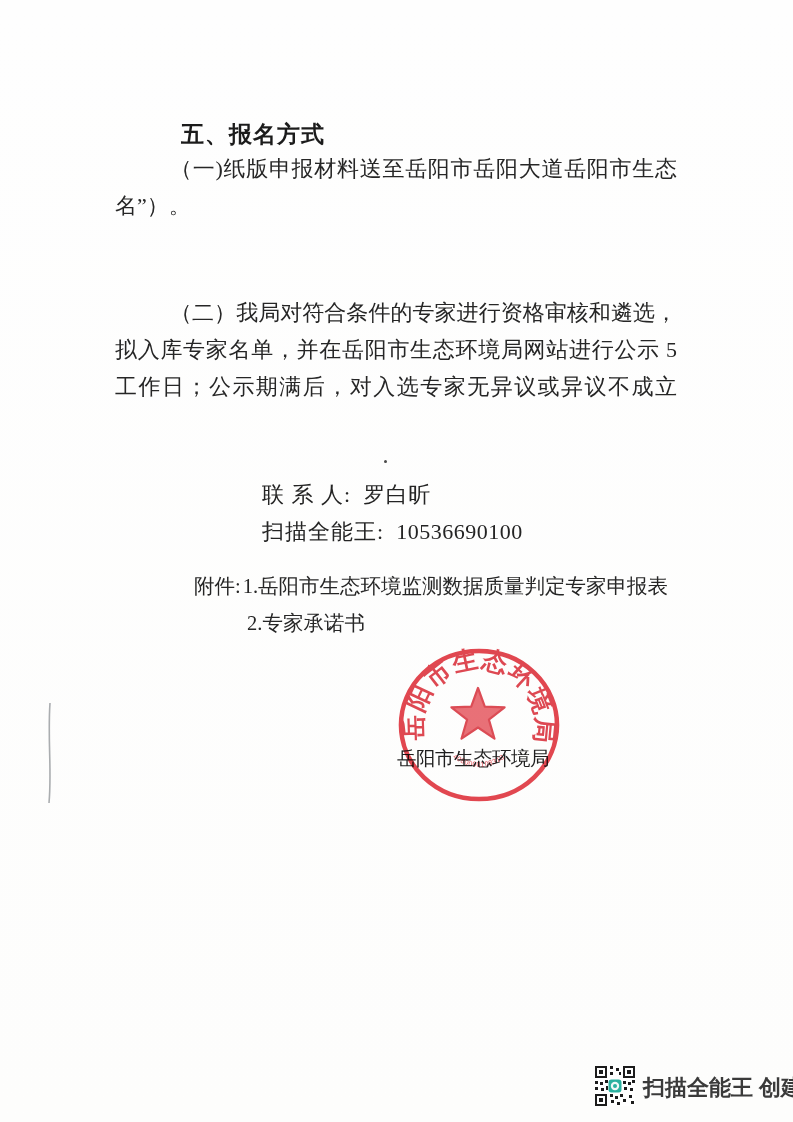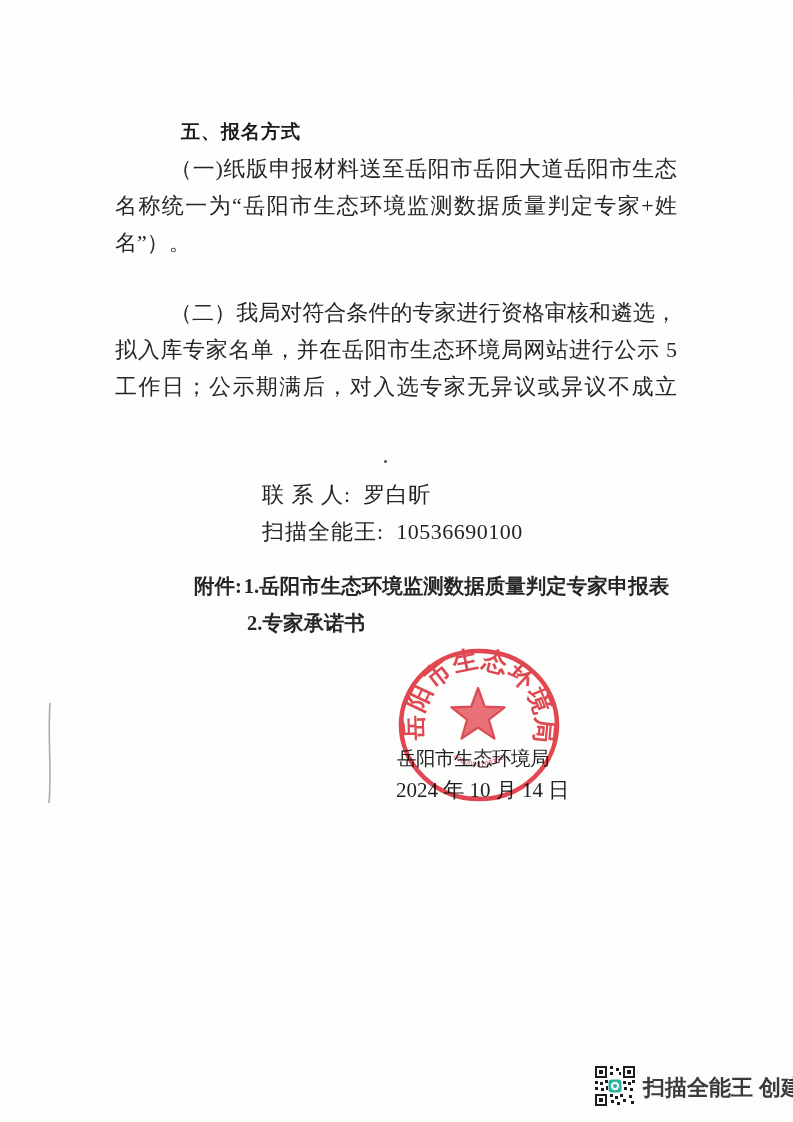--- a/index.html
+++ b/index.html
@@ -8,38 +8,38 @@
     background:#ffffff;
     font-family:"Liberation Serif", serif;
     color:#242424;
     position:relative;
     overflow:hidden;
   }
   .page { position:absolute; inset:0; background:linear-gradient(180deg,#fefefe 0%,#fdfdfc 100%); }
 
   .heading {
     position:absolute; left:181px; top:119px;
-    font-size:19px; font-weight:bold; color:#1b1b1b;
+    font-size:23px; font-weight:bold; color:#1b1b1b;
     letter-spacing:1px; white-space:nowrap;
   }
 
   .para { position:absolute; left:115px; width:562px; font-size:22px; color:#262626; }
   .para .line { line-height:37px; height:37px; text-align:justify; text-align-last:justify; overflow:hidden; }
   .para .line.first { padding-left:55px; }
   .para .line.last { text-align:left; text-align-last:left; }
   .para1 { top:150px; }
   .para2 { top:294px; }
 
   .contact-block { position:absolute; left:194px; top:438px; font-size:22px; color:#242424; }
   .contact-row { line-height:37.5px; height:37.5px; white-space:pre; }
   .contact-row .label { letter-spacing:1px;margin-left:35px; }
   .contact-row .value { margin-left:12px; letter-spacing:0.5px; }
 
   .attachment-block { position:absolute; left:194px; top:568px; font-size:20.5px; color:#262626; }
-  .attachment-line { line-height:37px; height:37px; white-space:nowrap;font-weight:bold; }
+  .attachment-line { line-height:37px; height:37px; white-space:nowrap; }
   .attachment-line .att-label { margin-right:2px; }
   .attachment-line.second { padding-left:53px; }
 
   .signature-org {
     position:absolute; left:397px; top:745px;
     font-size:19.5px; letter-spacing:-0.5px; color:#1f1f1f; white-space:nowrap;
   }
   .signature-date {
     position:absolute; left:396px; top:776px;
     font-size:21px; color:#1f1f1f; white-space:pre;
@@ -61,21 +61,20 @@
 </style>
 </head>
 <body>
 
 <div class="page">
 
   <div class="heading">五、报名方式</div>
 
   <div class="para para1">
     <div class="line first">（一)纸版申报材料送至岳阳市岳阳大道岳阳市生态环境</div>
-    <div class="line">名称统一为“岳阳市生态环境监测数据质量判定专家+姓</div>
     <div class="line last">名”）。</div>
   </div>
 
   <div class="para para2">
     <div class="line first">（二）我局对符合条件的专家进行资格审核和遴选，确定</div>
     <div class="line">拟入库专家名单，并在岳阳市生态环境局网站进行公示 5 个</div>
     <div class="line">工作日；公示期满后，对入选专家无异议或异议不成立的，</div>
   </div>
 
   <div class="contact-block">
@@ -92,21 +91,20 @@
   <div class="attachment-block">
     <div class="attachment-line">
       <span class="att-label">附件:</span><span>1.岳阳市生态环境监测数据质量判定专家申报表</span>
     </div>
     <div class="attachment-line second">
       <span>2.专家承诺书</span>
     </div>
   </div>
 
   <div class="signature-org">岳阳市生态环境局</div>
-  <div class="signature-date">2024 年 10 月 14 日</div>
 
   <svg class="stamp-svg" viewBox="0 0 793 1122" xmlns="http://www.w3.org/2000/svg">
     <g opacity="0.9">
       <ellipse cx="479" cy="725" rx="78" ry="74" fill="none" stroke="#e0343e" stroke-width="4.6"></ellipse>
       <path id="sealArc" d="M 424.5 741.7 A 57 57 0 1 1 533.5 741.7" fill="none"></path>
       <text fill="#dc3540" font-size="25" font-weight="bold" font-family="'Liberation Serif',serif" letter-spacing="1.5">
         <textPath href="#sealArc" startOffset="2">岳阳市生态环境局</textPath>
       </text>
       <polygon points="478,688 484.8,706.7 504.6,707.3 488.9,719.6 494.5,738.7 478,727.5 461.5,738.7 467.1,719.6 451.4,707.3 471.2,706.7" fill="#e8626a" stroke="#da3944" stroke-width="2.2" stroke-linejoin="round"></polygon>
       <path id="sealCode" d="M 452 757 A 42 42 0 0 0 506 757" fill="none"></path>

